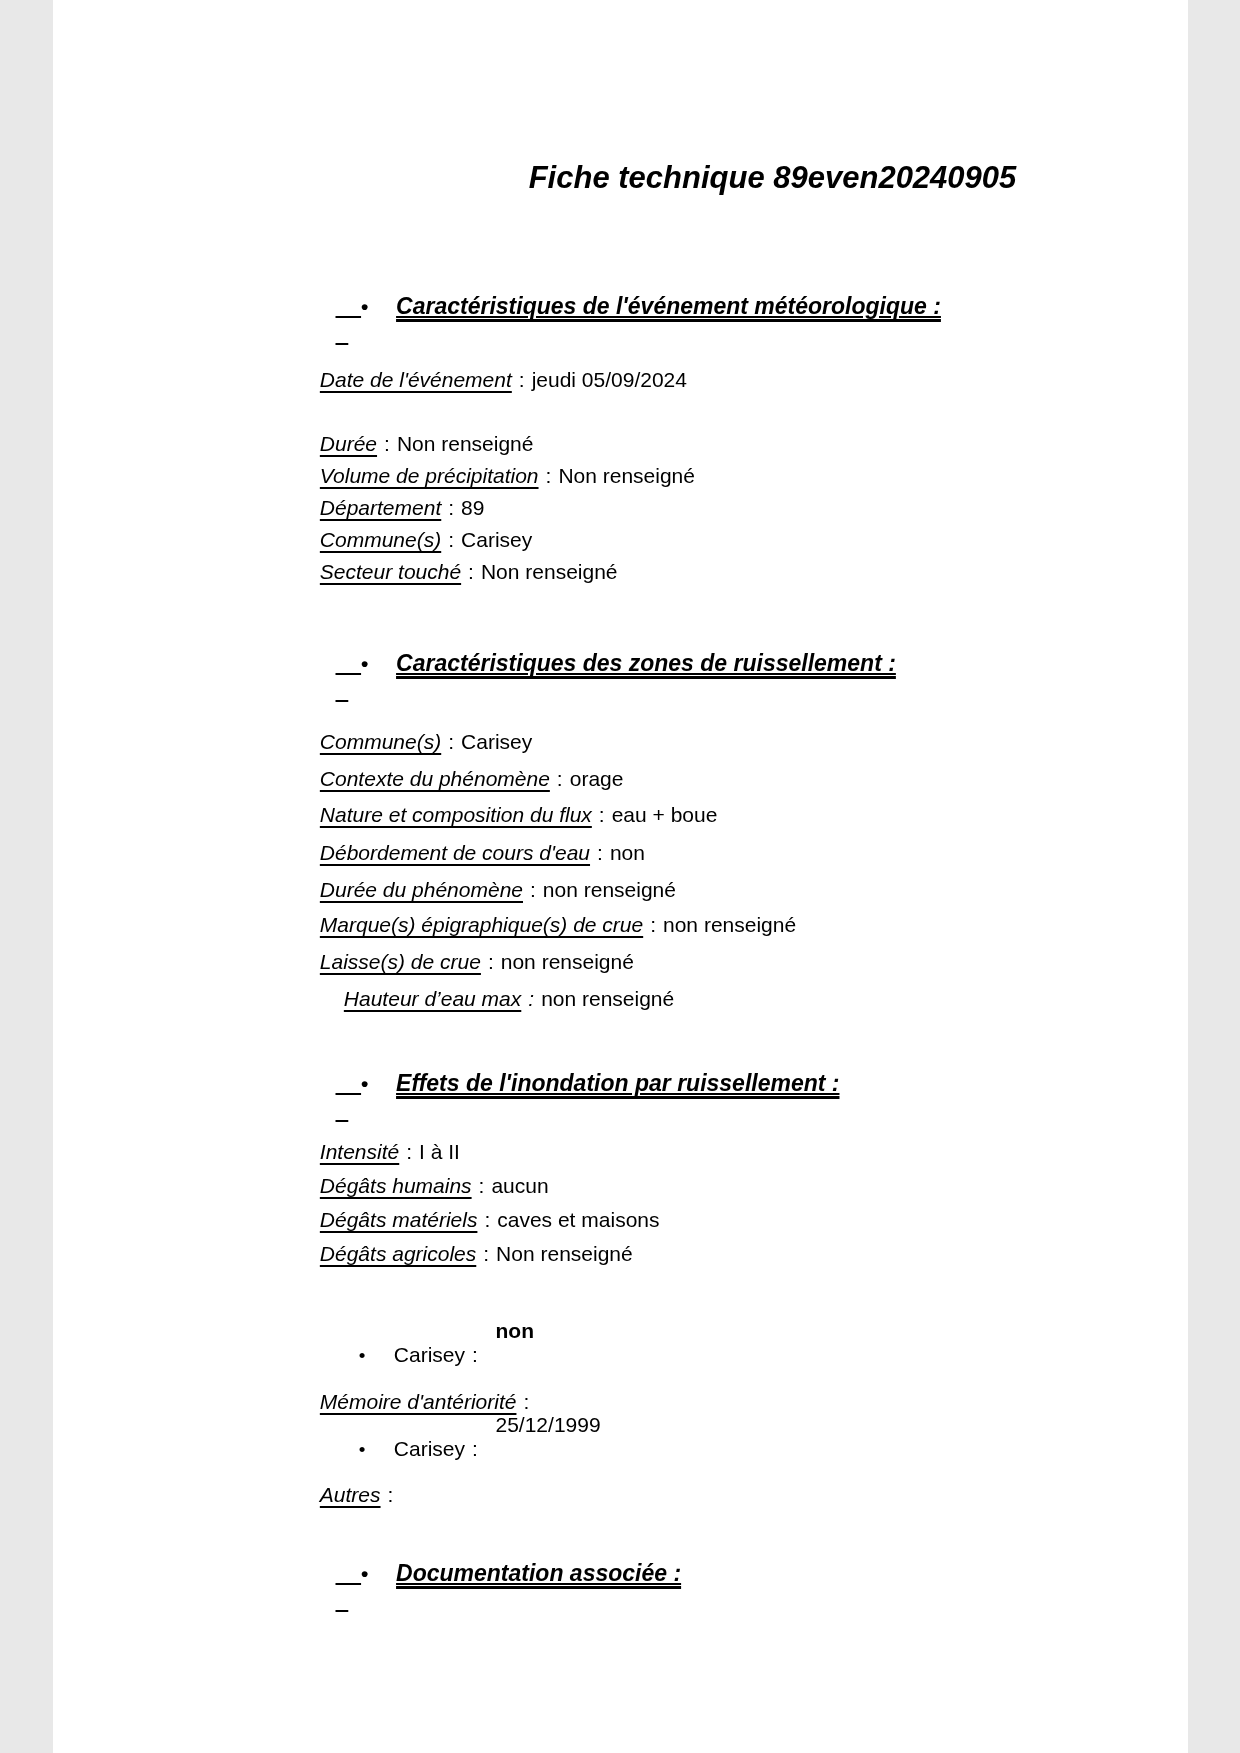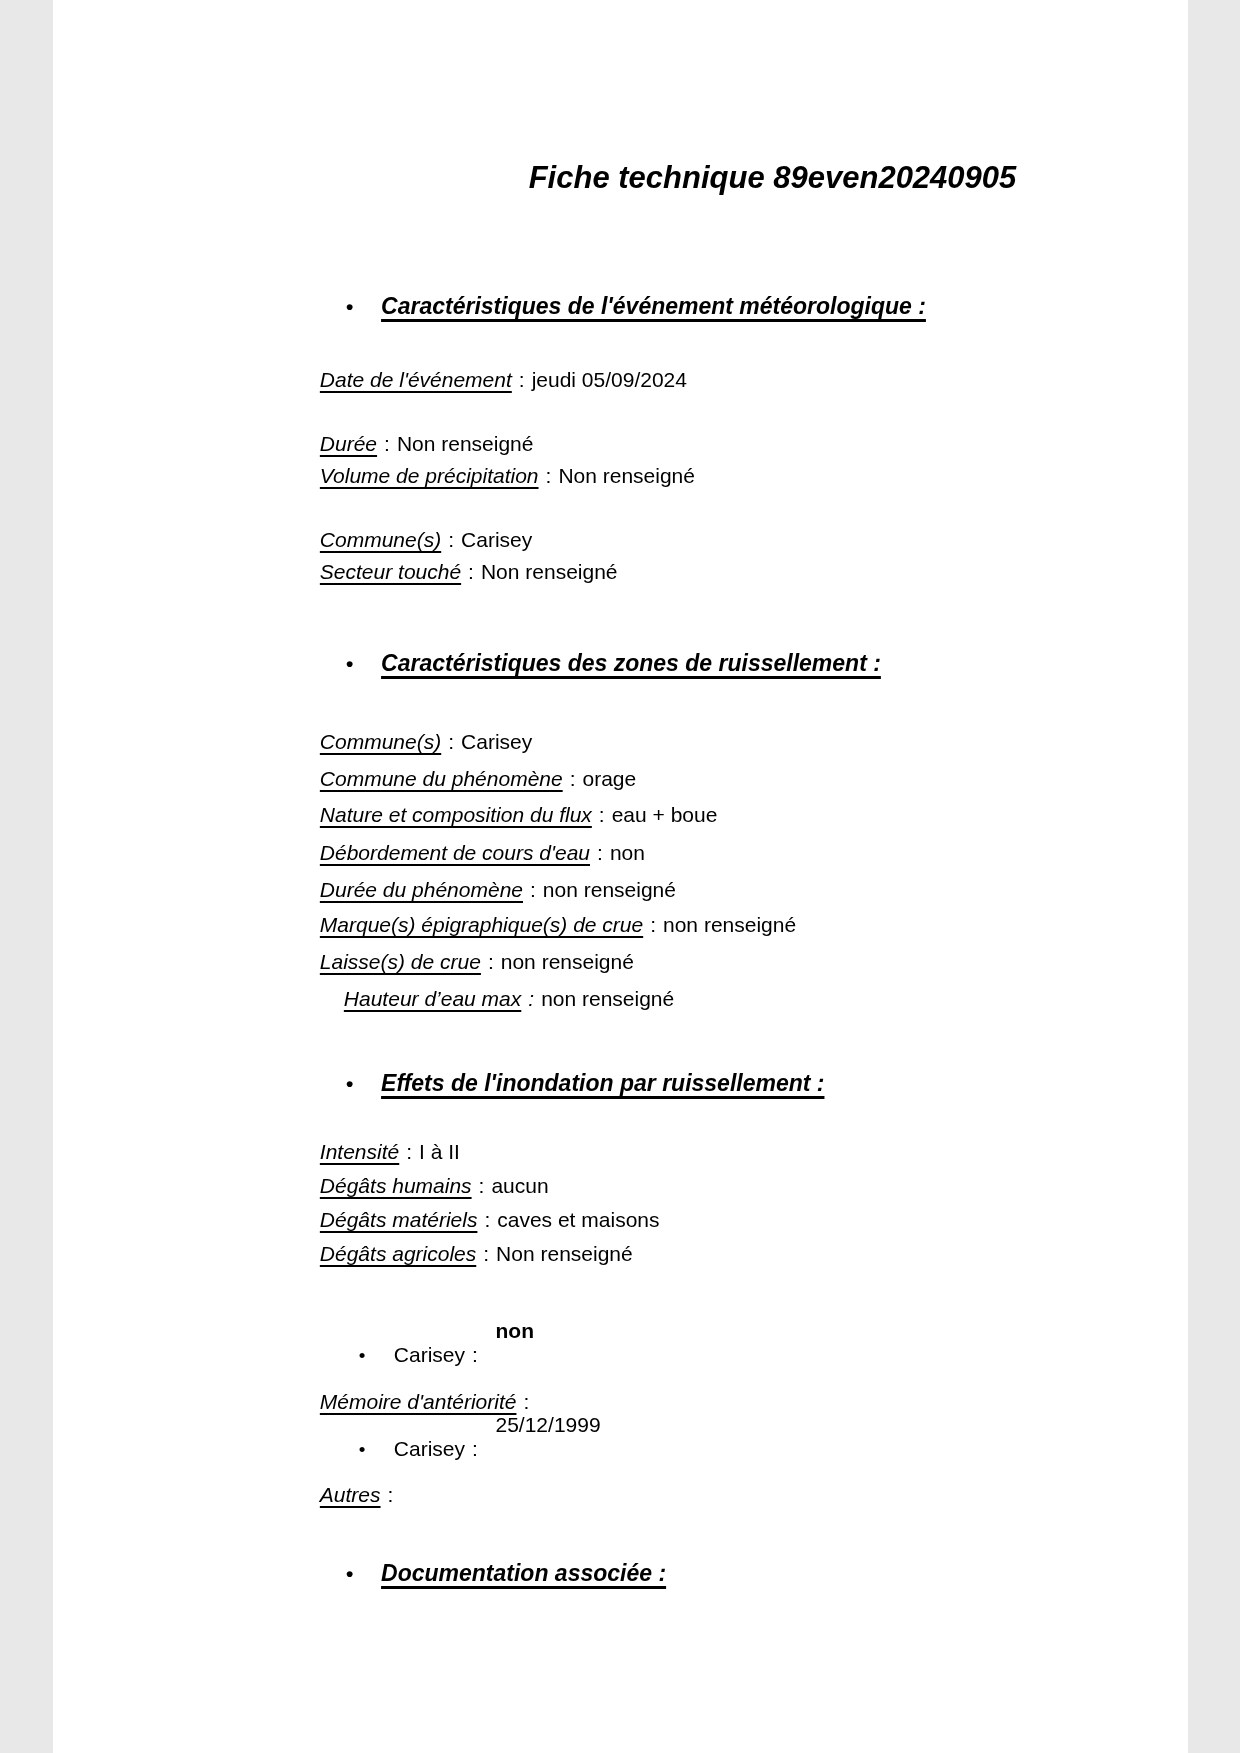--- a/index.html
+++ b/index.html
@@ -16,23 +16,24 @@
   .doc-title {
     position:absolute;
     left:200px; width:1040px; top:160px;
     text-align:center;
     font-size:31px; line-height:36px;
     font-weight:700; font-style:italic;
     white-space:pre;
   }
   
   .heading {
-    position:absolute; left:268px;
+    position:absolute; left:283px;
     font-size:23px; line-height:26px;
     white-space:pre;
+    text-decoration:underline;
   }
   .heading .bullet {
     display:inline-block; width:35px;
     font-style:normal; font-weight:700; font-size:21px;
     vertical-align:baseline;
   }
   .heading .htxt {
     font-weight:700; font-style:italic;
     text-decoration:underline;
     text-decoration-thickness:2.5px;
@@ -79,36 +80,39 @@
 
   <div class="field" style="top:344px">
     <span class="lbl">Date de l'événement</span><span class="sep">:</span><span class="val">jeudi 05/09/2024</span>
   </div>
   <div class="field" style="top:408px">
     <span class="lbl">Durée</span><span class="sep">:</span><span class="val">Non renseigné</span>
   </div>
   <div class="field" style="top:440px">
     <span class="lbl">Volume de précipitation</span><span class="sep">:</span><span class="val">Non renseigné</span>
   </div>
+  <div class="field" style="top:472px">
+    <span class="lbl">Département</span><span class="sep">:</span><span class="val">89</span>
+  </div>
   <div class="field" style="top:504px">
     <span class="lbl">Commune(s)</span><span class="sep">:</span><span class="val">Carisey</span>
   </div>
   <div class="field" style="top:536px">
     <span class="lbl">Secteur touché</span><span class="sep">:</span><span class="val">Non renseigné</span>
   </div>
 
   <div class="heading" style="top:624px">
     <span class="bullet">•</span><span class="htxt">Caractéristiques des zones de ruissellement :</span>
   </div>
 
   <div class="field" style="top:706px">
     <span class="lbl">Commune(s)</span><span class="sep">:</span><span class="val">Carisey</span>
   </div>
   <div class="field" style="top:743px">
-    <span class="lbl">Commune du phénomène</span><span class="sep">:</span><span class="val">orage</span>
+    <span class="lbl">Contexte du phénomène</span><span class="sep">:</span><span class="val">orage</span>
   </div>
   <div class="field" style="top:779px">
     <span class="lbl">Nature et composition du flux</span><span class="sep">:</span><span class="val">eau + boue</span>
   </div>
   <div class="field" style="top:817px">
     <span class="lbl">Débordement de cours d'eau</span><span class="sep">:</span><span class="val">non</span>
   </div>
   <div class="field" style="top:854px">
     <span class="lbl">Durée du phénomène</span><span class="sep">:</span><span class="val">non renseigné</span>
   </div>

